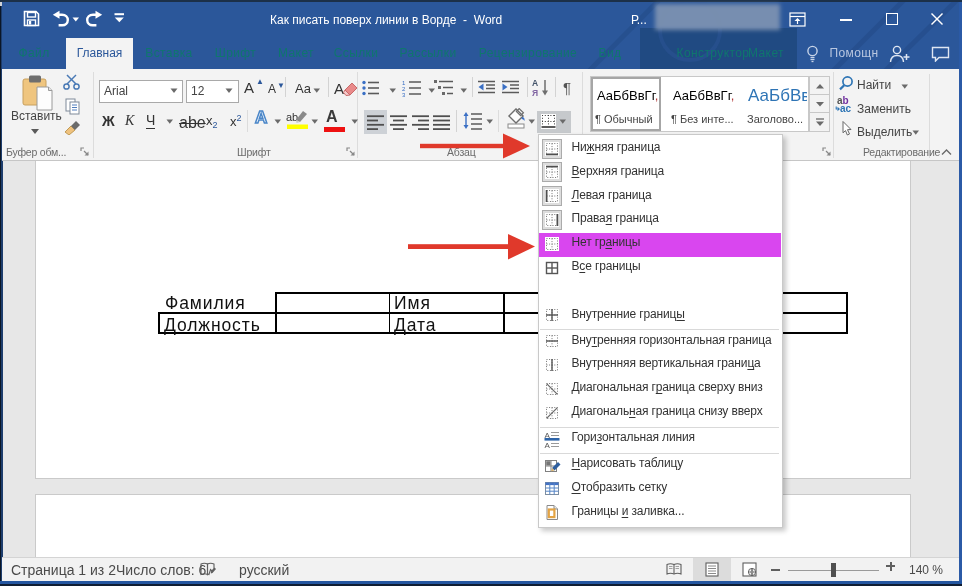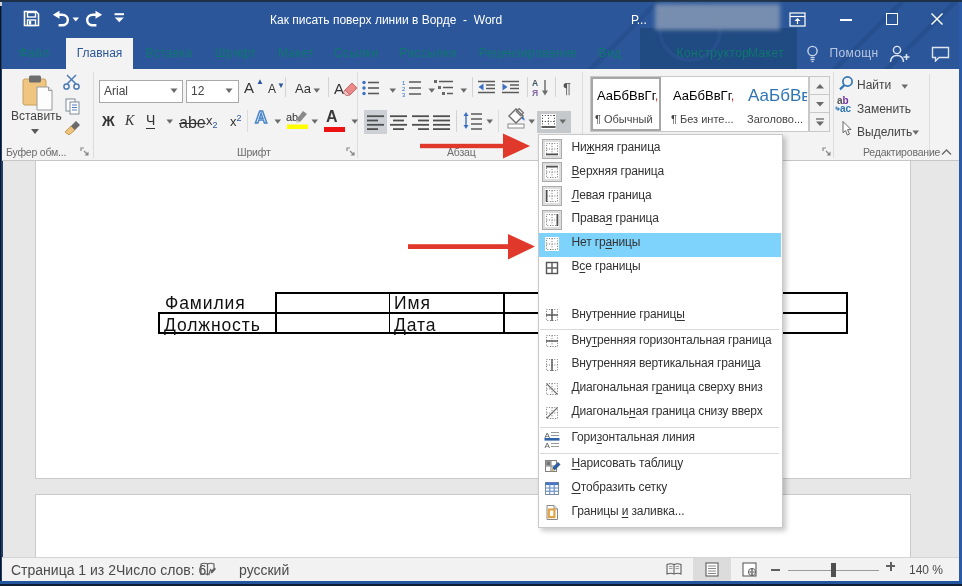--- a/index.html
+++ b/index.html
@@ -28,21 +28,21 @@
   #page2{left:35px;top:494px;width:876px;height:63px;background:#fff;border-left:1px solid #cacaca;border-right:1px solid #cacaca;border-top:1px solid #cacaca;box-sizing:border-box;}
   .tline{position:absolute;background:#000;}
   .dtext{position:absolute;font-size:17.5px;color:#111;font-family:"Liberation Sans",sans-serif;letter-spacing:0.9px;}
   
   #statusbar{left:2px;top:557px;width:957px;height:24px;background:#f2f2f2;border-top:1px solid #d4d4d4;box-sizing:border-box;}
   .stext{position:absolute;font-size:14px;color:#4a4a4a;white-space:nowrap;}
   
   #menu{left:538px;top:134px;width:245px;height:394px;background:#fff;border:1px solid #c9c9c9;box-sizing:border-box;box-shadow:3px 3px 5px rgba(0,0,0,0.22);}
   .mitem{position:absolute;left:1px;width:242px;height:23.8px;font-size:12px;color:#333;}
   .mitem .mtext{position:absolute;left:32.5px;top:2px;white-space:nowrap;letter-spacing:-0.15px;}
-  .mitem.hl{background:#7dd3fc;}
+  .mitem.hl{background:#d946ef;}
   .msep{position:absolute;left:2px;width:239px;height:1px;background:#d9d9d9;}
   .micon{position:absolute;left:3px;top:0.5px;width:20px;height:20px;}
   u{text-decoration-thickness:1px;text-underline-offset:2px;}
 </style>
 </head>
 <body>
 <div class="abs" id="topborder"></div>
 <div class="abs" id="leftborder"></div>
 <div class="abs" id="rightborder"></div>
 <div class="abs" id="bottomborder"></div>

